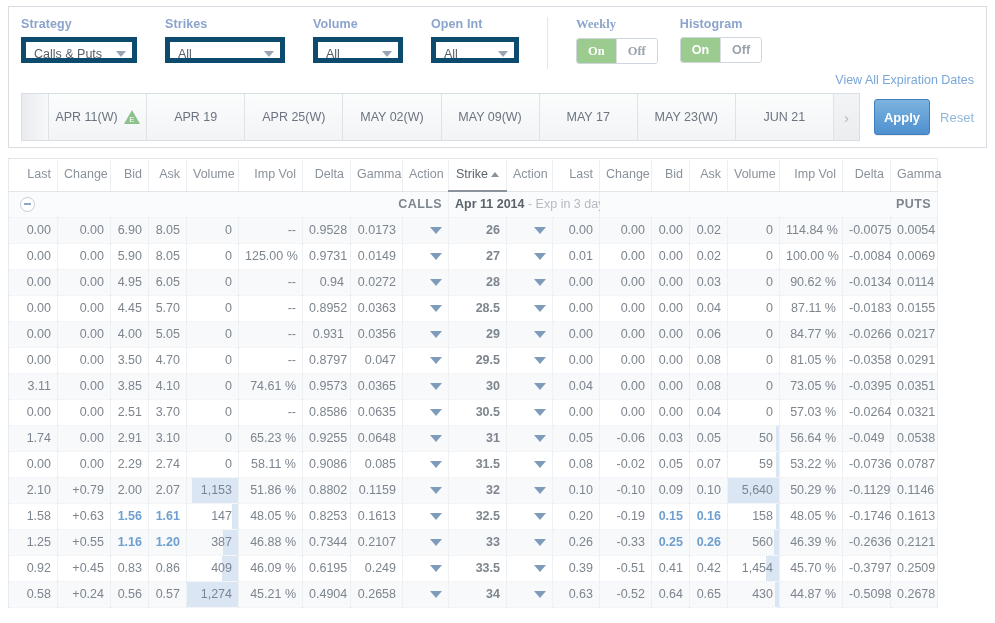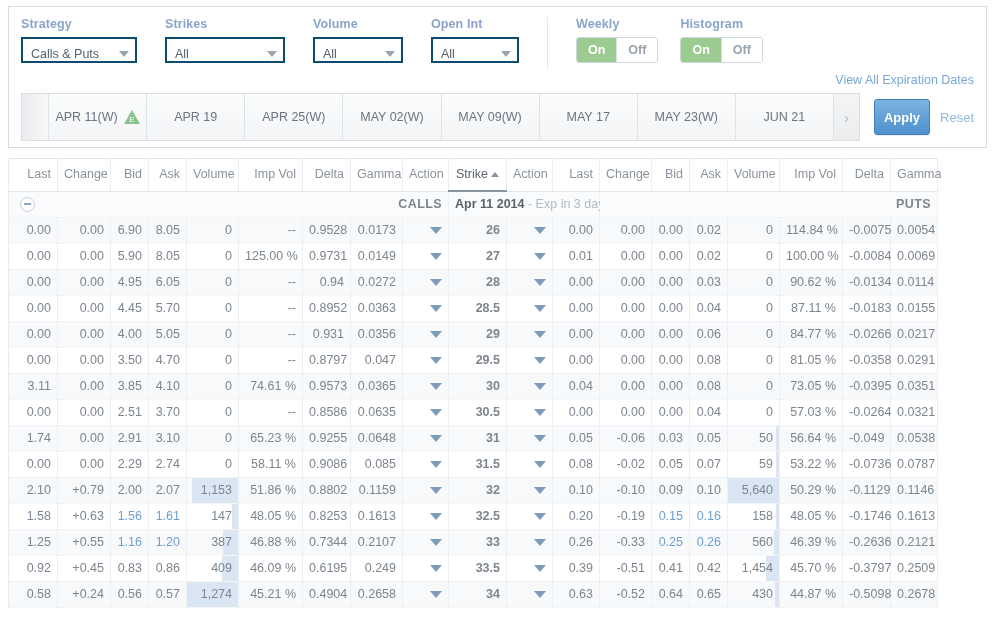--- a/index.html
+++ b/index.html
@@ -16,27 +16,27 @@
   .filter-panel {
     margin: 6px 8px 0 8px;
     border: 1px solid #d8dde3;
     background: #fff;
     padding: 10px 12px 12px 12px;
     height: 142px;
     position: relative;
   }
   .filter-row { display: flex; align-items: flex-start; }
   .filter-group { margin-right: 28px; }
-  .filter-group.sep { padding-left: 28px; border-left: 1px solid #e3e7ec; height: 52px; margin-right: 22px;}
+  .filter-group.sep { padding-left: 28px; border-left: 1px solid #e3e7ec; height: 52px; margin-right: 22px; font-family: Liberation Serif, serif;}
   .filter-label {
     font-size: 12.5px; font-weight: bold; color: #8ba4cc;
     margin-bottom: 6px; letter-spacing: .1px;
   }
   .select-box {
-    border: 2px solid #0c4a6e; background: #fff;
+    border: 5px solid #0c4a6e; background: #fff;
     height: 26px; display: flex; align-items: center;
     padding: 8px 6px 0 8px; position: relative;
     font-size: 12.5px; color: #55606b;
   }
   .select-box .val { flex: 1; white-space: nowrap; }
   .caret-dn {
     width: 0; height: 0; margin-left: 10px;
     border-left: 5px solid transparent;
     border-right: 5px solid transparent;
     border-top: 6px solid #9aa5b1;
@@ -160,21 +160,21 @@
     font-size: 12.5px; color: #7d858e;
     padding: 0 6px; height: 26px; text-align: right;
     border-right: 1px solid #eef1f4;
     border-bottom: 1px dotted #e8ebef;
     white-space: nowrap; position: relative;
     vertical-align: middle;
   }
   tr.odd td { background: #f7f9fb; }
   tr.even td { background: #ffffff; }
   td.blue  { color: #7fa8d4; }
-  td.blue.itm { color: #6e9fd0; font-weight: normal; }
+  td.blue.itm { color: #6e9fd0; font-weight: bold; }
   td.pos   { color: #79bb6a; }
   td.neg   { color: #e8837f; }
   td.strike { text-align: center; color: #5e666f; font-weight: bold; }
   td.action { text-align: center; }
   .tri-dn {
     display: inline-block; width: 0; height: 0;
     border-left: 6px solid transparent;
     border-right: 6px solid transparent;
     border-top: 7px solid #7e9cba;
     cursor: pointer;

